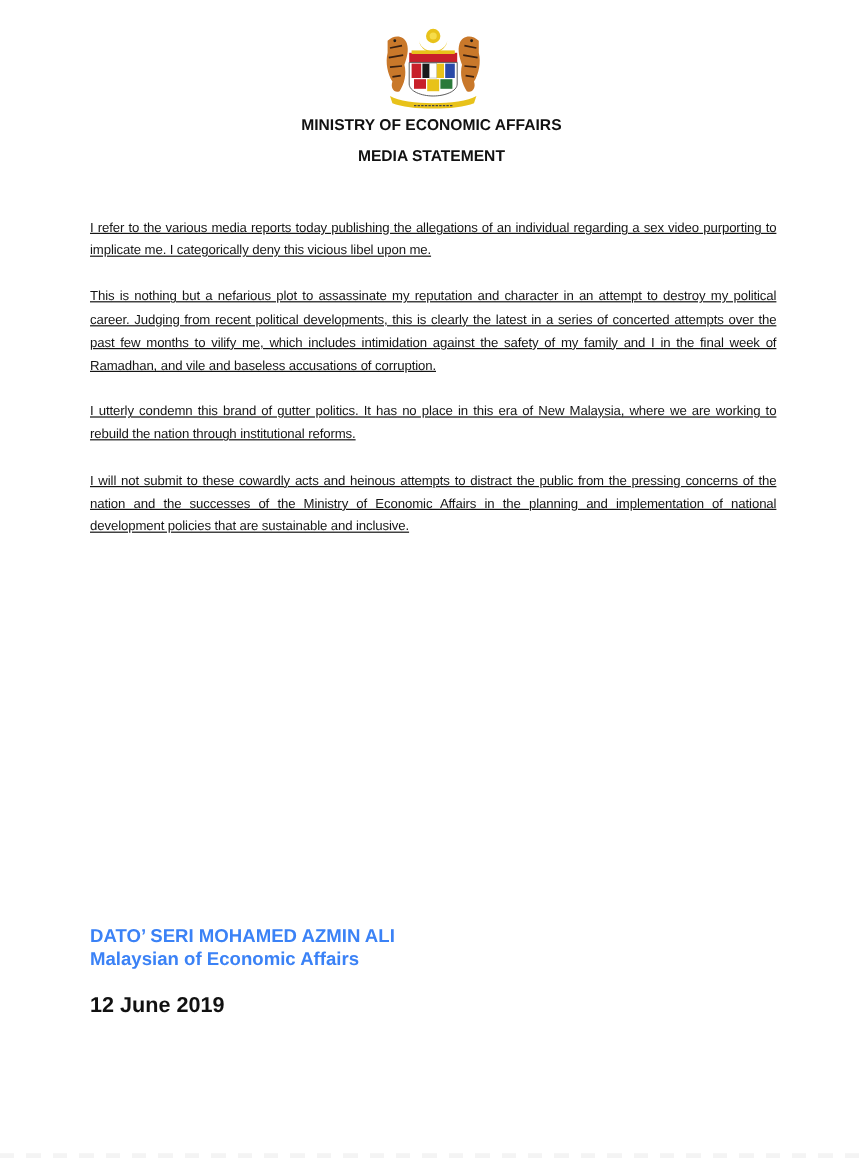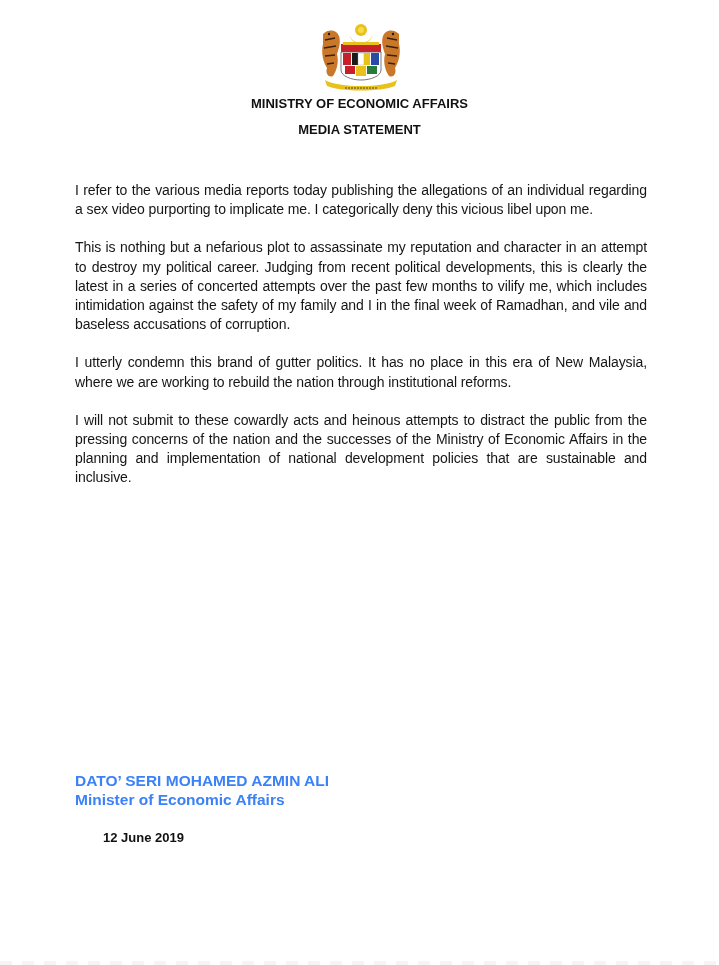--- a/index.html
+++ b/index.html
@@ -38,47 +38,47 @@
       line-height: 16px;
       color: #111;
     }
     .header .h1 { position: absolute; left: 0; width: 719px; top: 96px; }
     .header .h2 { position: absolute; left: 0; width: 719px; top: 122px; }
     .body-text {
       position: absolute;
       left: 75px;
       width: 572px;
       top: 181px;
-      font-size: 14px;
+      font-size: 11px;
       line-height: 19.2px;
       text-align: justify;
       color: #151515;
       letter-spacing: -0.1px;
+      text-decoration: underline;
     }
     .body-text p {
       margin: 0 0 19px 0;
     }
     .signature {
       position: absolute;
       left: 75px;
       top: 771px;
       font-weight: bold;
       font-size: 15.5px;
       line-height: 19px;
       color: #3b82f6;
     }
     .date {
       position: absolute;
       left: 75px;
       top: 828px;
       font-weight: bold;
-      font-size: 13px;
+      font-size: 18px;
       line-height: 19px;
       color: #111;
-      margin-left: 28px;
     }
     .footer-edge {
       position: absolute;
       left: 0;
       bottom: 0;
       width: 719px;
       height: 4px;
       background: repeating-linear-gradient(90deg, #f4f4f4 0 12px, #ffffff 12px 22px);
     }
   </style>
@@ -127,19 +127,19 @@
 
   <div class="body-text">
     <p>I refer to the various media reports today publishing the allegations of an individual regarding a sex video purporting to implicate me. I categorically deny this vicious libel upon me.</p>
     <p>This is nothing but a nefarious plot to assassinate my reputation and character in an attempt to destroy my political career. Judging from recent political developments, this is clearly the latest in a series of concerted attempts over the past few months to vilify me, which includes intimidation against the safety of my family and I in the final week of Ramadhan, and vile and baseless accusations of corruption.</p>
     <p>I utterly condemn this brand of gutter politics. It has no place in this era of New Malaysia, where we are working to rebuild the nation through institutional reforms.</p>
     <p>I will not submit to these cowardly acts and heinous attempts to distract the public from the pressing concerns of the nation and the successes of the Ministry of Economic Affairs in the planning and implementation of national development policies that are sustainable and inclusive.</p>
   </div>
 
   <div class="signature">
     <div>DATO’ SERI MOHAMED AZMIN ALI</div>
-    <div>Minister of Economic Affairs</div>
+    <div>Malaysian of Economic Affairs</div>
   </div>
 
   <div class="date">12 June 2019</div>
 
   <div class="footer-edge"></div>
 </div>
 
 </body></html>

